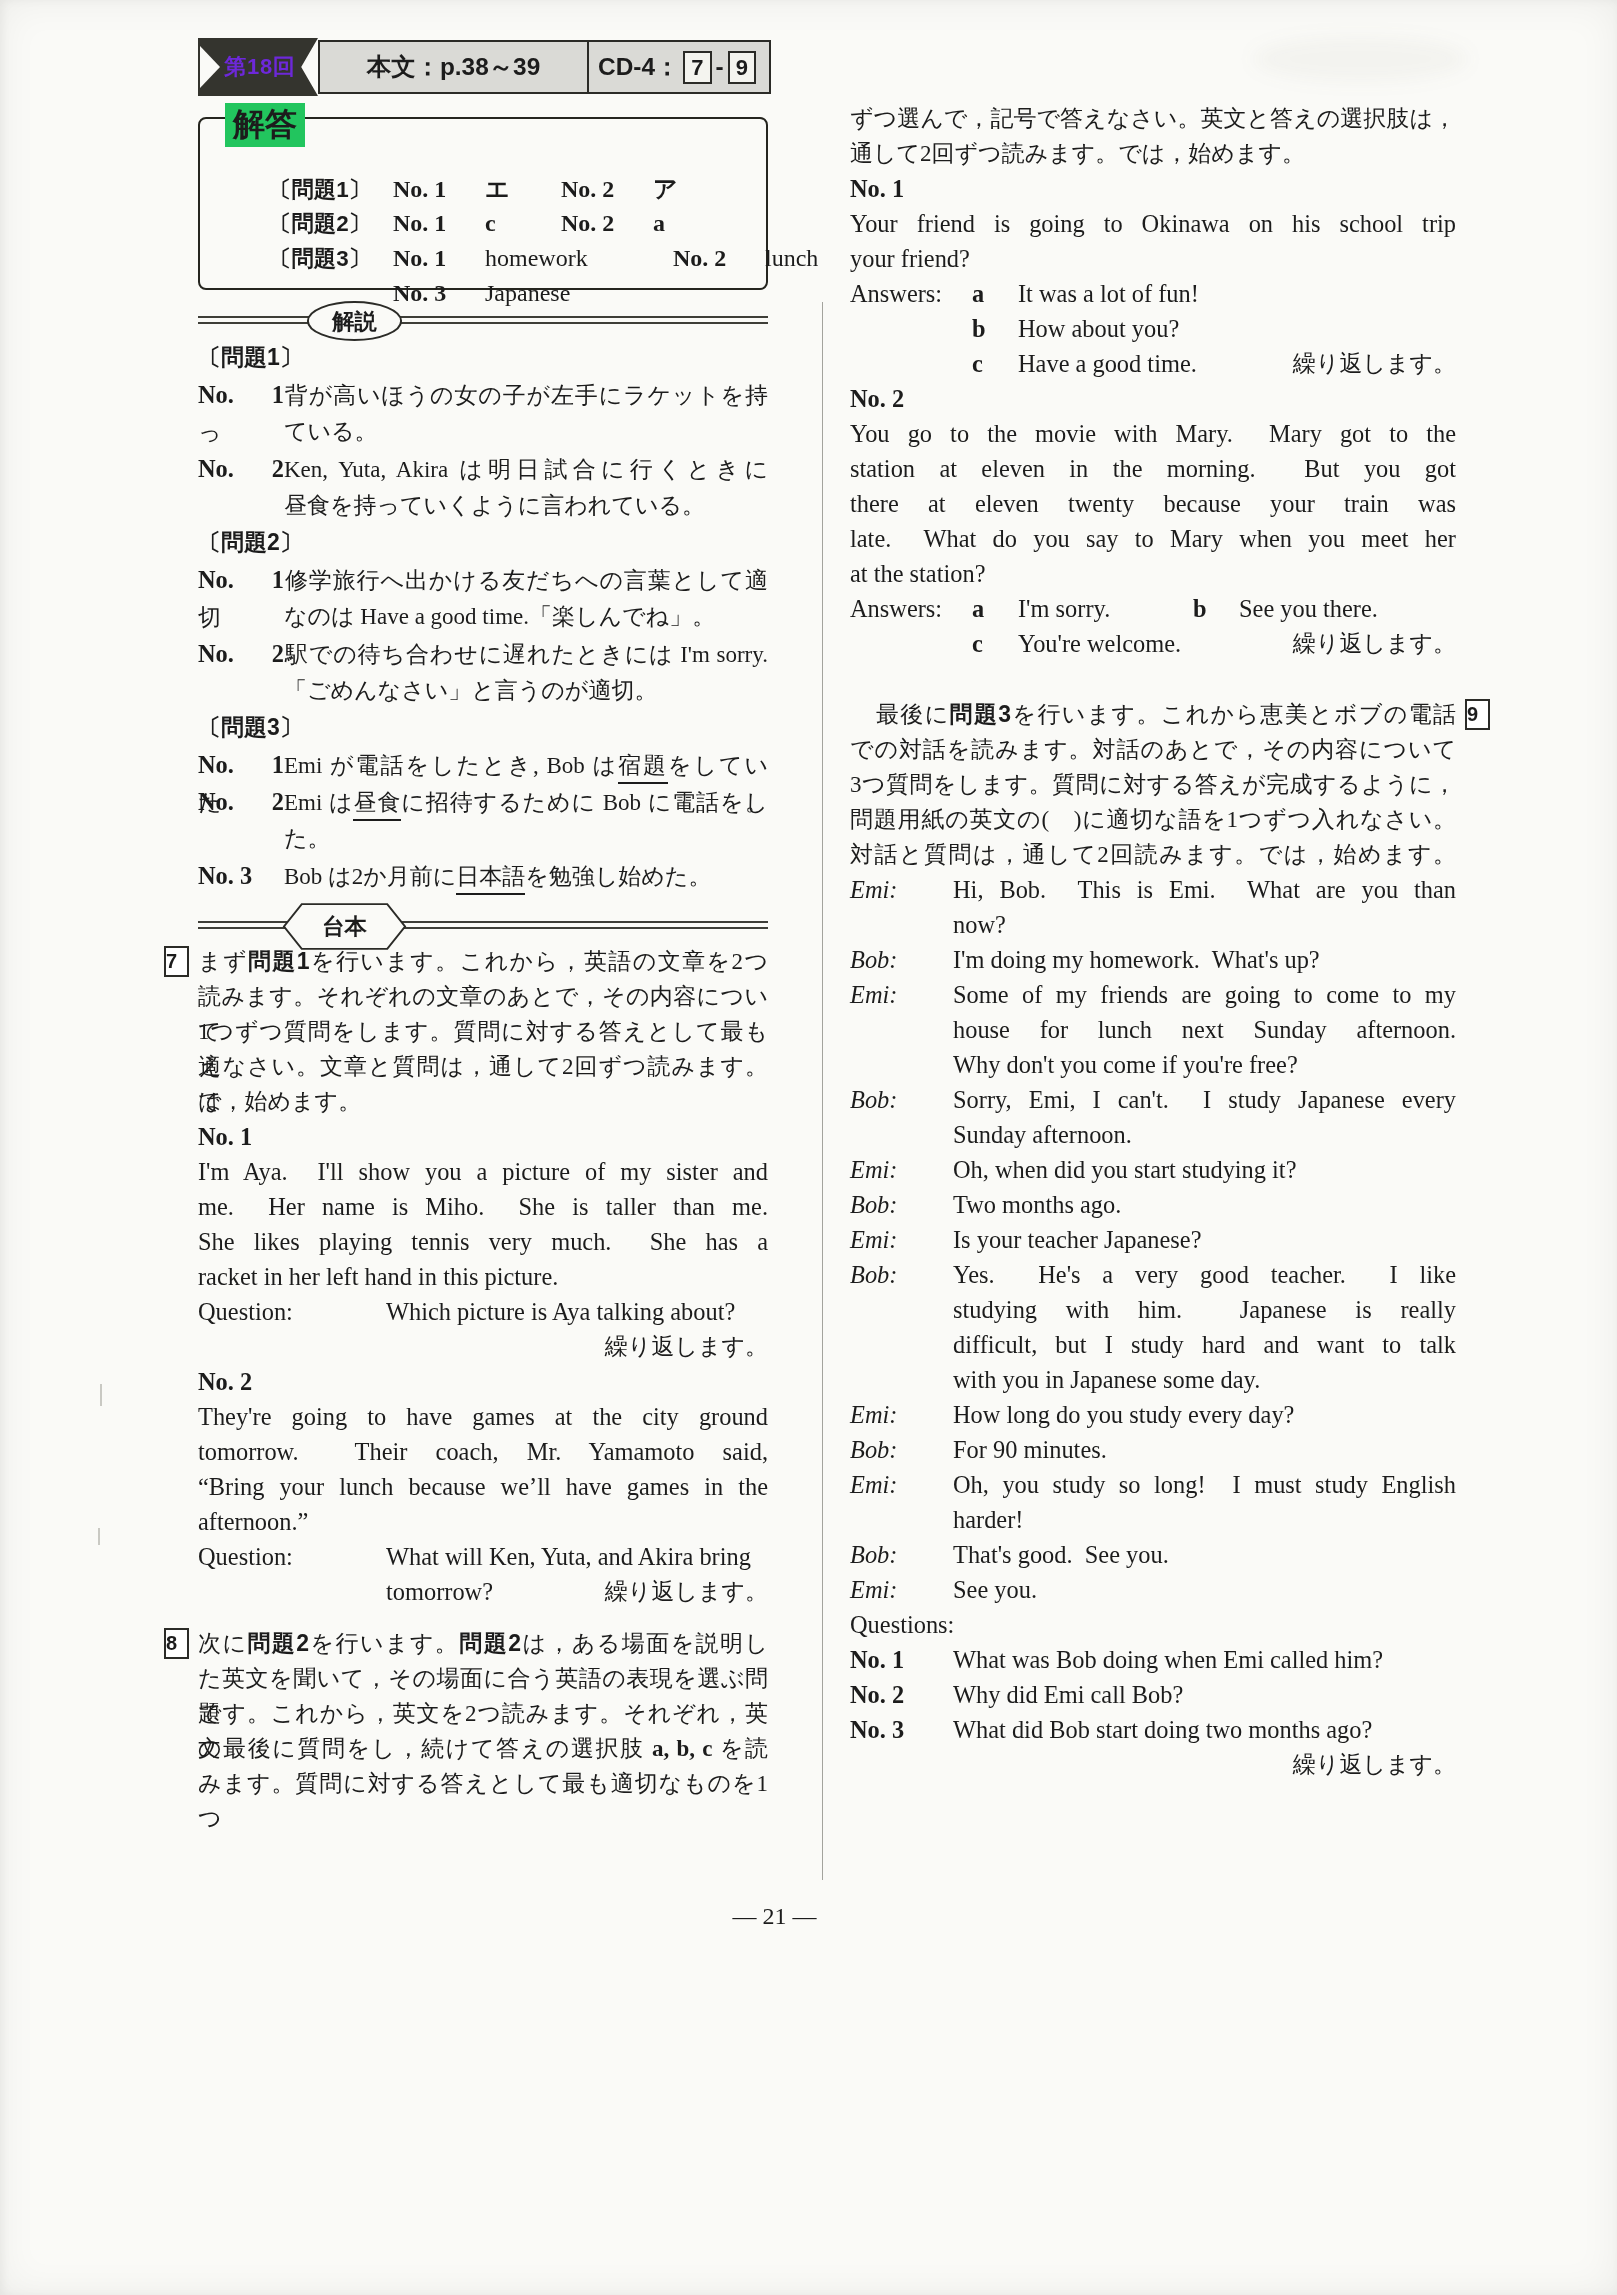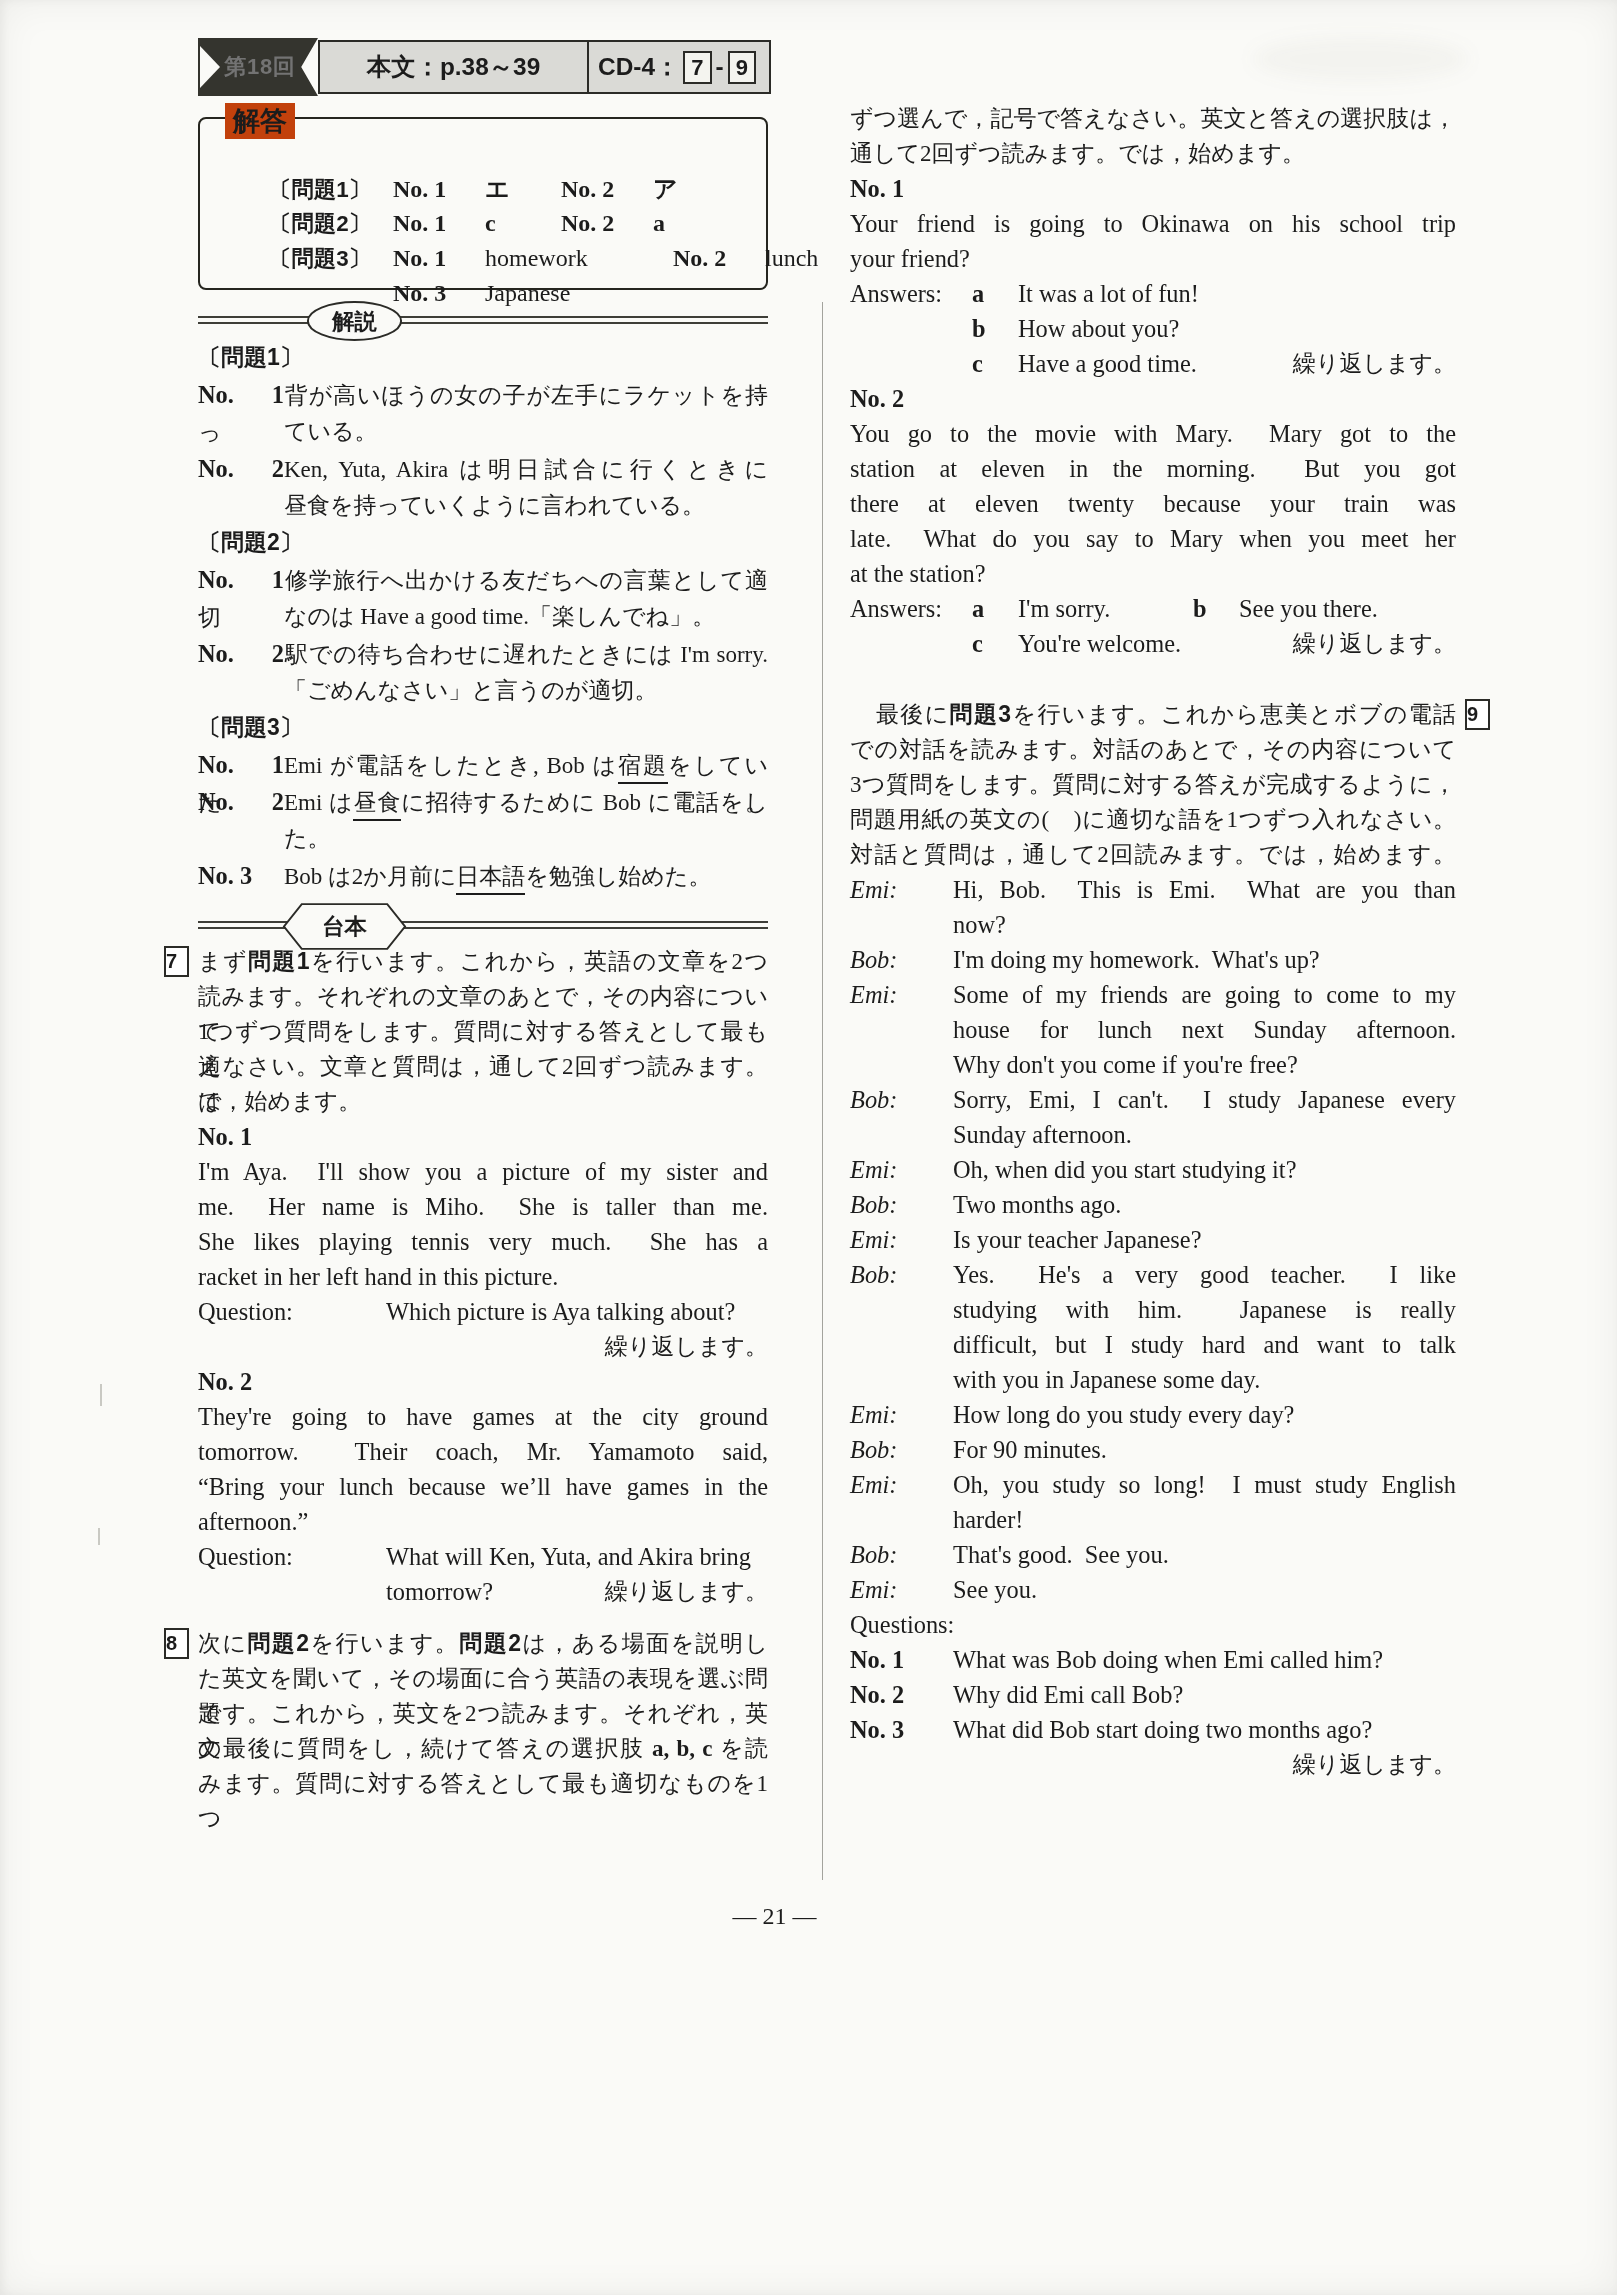--- a/index.html
+++ b/index.html
@@ -15,34 +15,34 @@
   .smudge{position:absolute;left:1252px;top:36px;width:217px;height:46px;background:rgba(90,90,80,.045);filter:blur(9.2px);border-radius:50%;}
   .tick{position:absolute;width:2px;background:#c9c9c3;}
 
   
   .header{position:absolute;left:198px;top:38px;width:573px;height:58px;}
   .ribbon{position:absolute;left:0;top:0;width:120px;height:58px;background:#34342e;
     clip-path:polygon(0 0,100% 0,86% 50%,100% 100%,0 100%);}
   .ribbon-notch{position:absolute;left:2px;top:8px;width:20px;height:42px;background:#fafaf7;
     clip-path:polygon(0 0,100% 50%,0 100%);}
   .lesson{position:absolute;left:22.4px;top:0;width:79px;height:41px;line-height:58px;text-align:center;
-    color:#737373;font-family:var(--sans);font-weight:700;font-size:22px;letter-spacing:0.7px;}
+    color:#6d28d9;font-family:var(--sans);font-weight:700;font-size:22px;letter-spacing:0.7px;}
   .graybox{position:absolute;left:120px;top:2px;right:0;bottom:2px;background:#dadad6;
     border:2px solid #2b2b27;display:flex;box-sizing:border-box;}
   .gcell{font-family:var(--sans);font-weight:600;font-size:24.4px;display:flex;align-items:center;justify-content:center;}
   .gcell.c1{width:269px;border-right:2px solid #2b2b27;box-sizing:border-box;}
   .gcell.c2{flex:1;}
   .cdbox{display:inline-block;border:2px solid #2b2b27;background:#f4f4ef;padding:0 6px;margin:0 4px;
     font-size:22px;line-height:29px;}
 
   
   .ansbox{position:absolute;left:198px;top:117px;width:570px;height:173px;border:2px solid #25251f;
     border-radius:8px;box-sizing:border-box;}
-  .ansbox-title{position:absolute;top:-16px;left:25px;background:#c2410c;padding:0 8px;
-    font-family:var(--sans);font-weight:700;font-size:27px;}
+  .ansbox-title{position:absolute;top:-16px;left:25px;background:#22c55e;padding:0 8px;
+    font-family:var(--sans);font-weight:700;font-size:32px;}
   .ansrows{position:absolute;left:21px;top:17px;right:13px;}
   .arow{height:35px;line-height:35px;font-size:24px;white-space:pre;}
   .alabel{display:inline-block;width:124px;font-family:var(--sans);font-weight:600;font-size:22.4px;}
   .ano{display:inline-block;width:92px;font-weight:700;}
   .aval{display:inline-block;font-family:var(--sans);font-weight:600;}
   .aval.w115{width:76px;} .aval.w285{width:188px;font-family:var(--serif);font-weight:400;}
   .aval.ser{font-family:var(--serif);font-weight:700;}
 
   
   .dblline{position:absolute;left:198px;width:570px;height:8px;border-top:2px solid #3e3e38;border-bottom:2px solid #3e3e38;box-sizing:border-box;}

